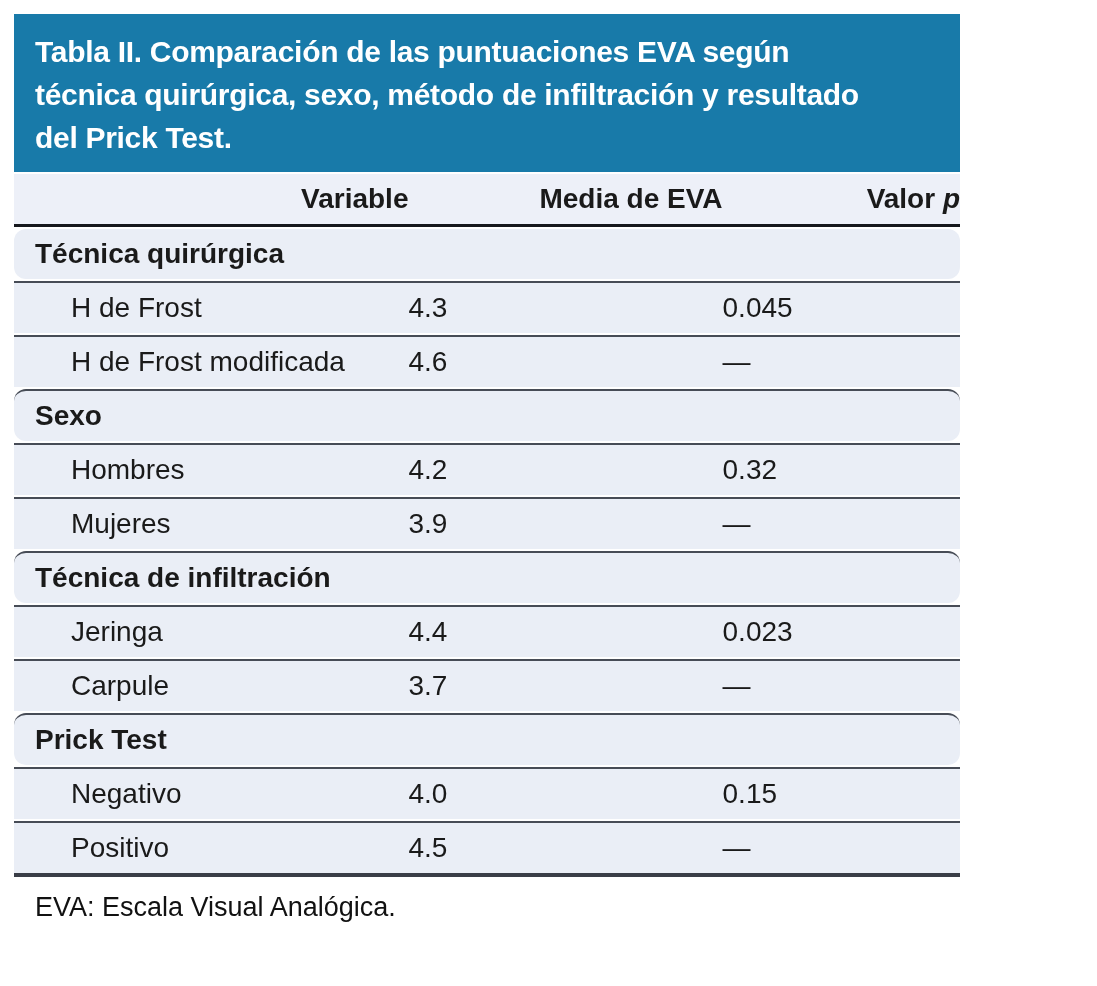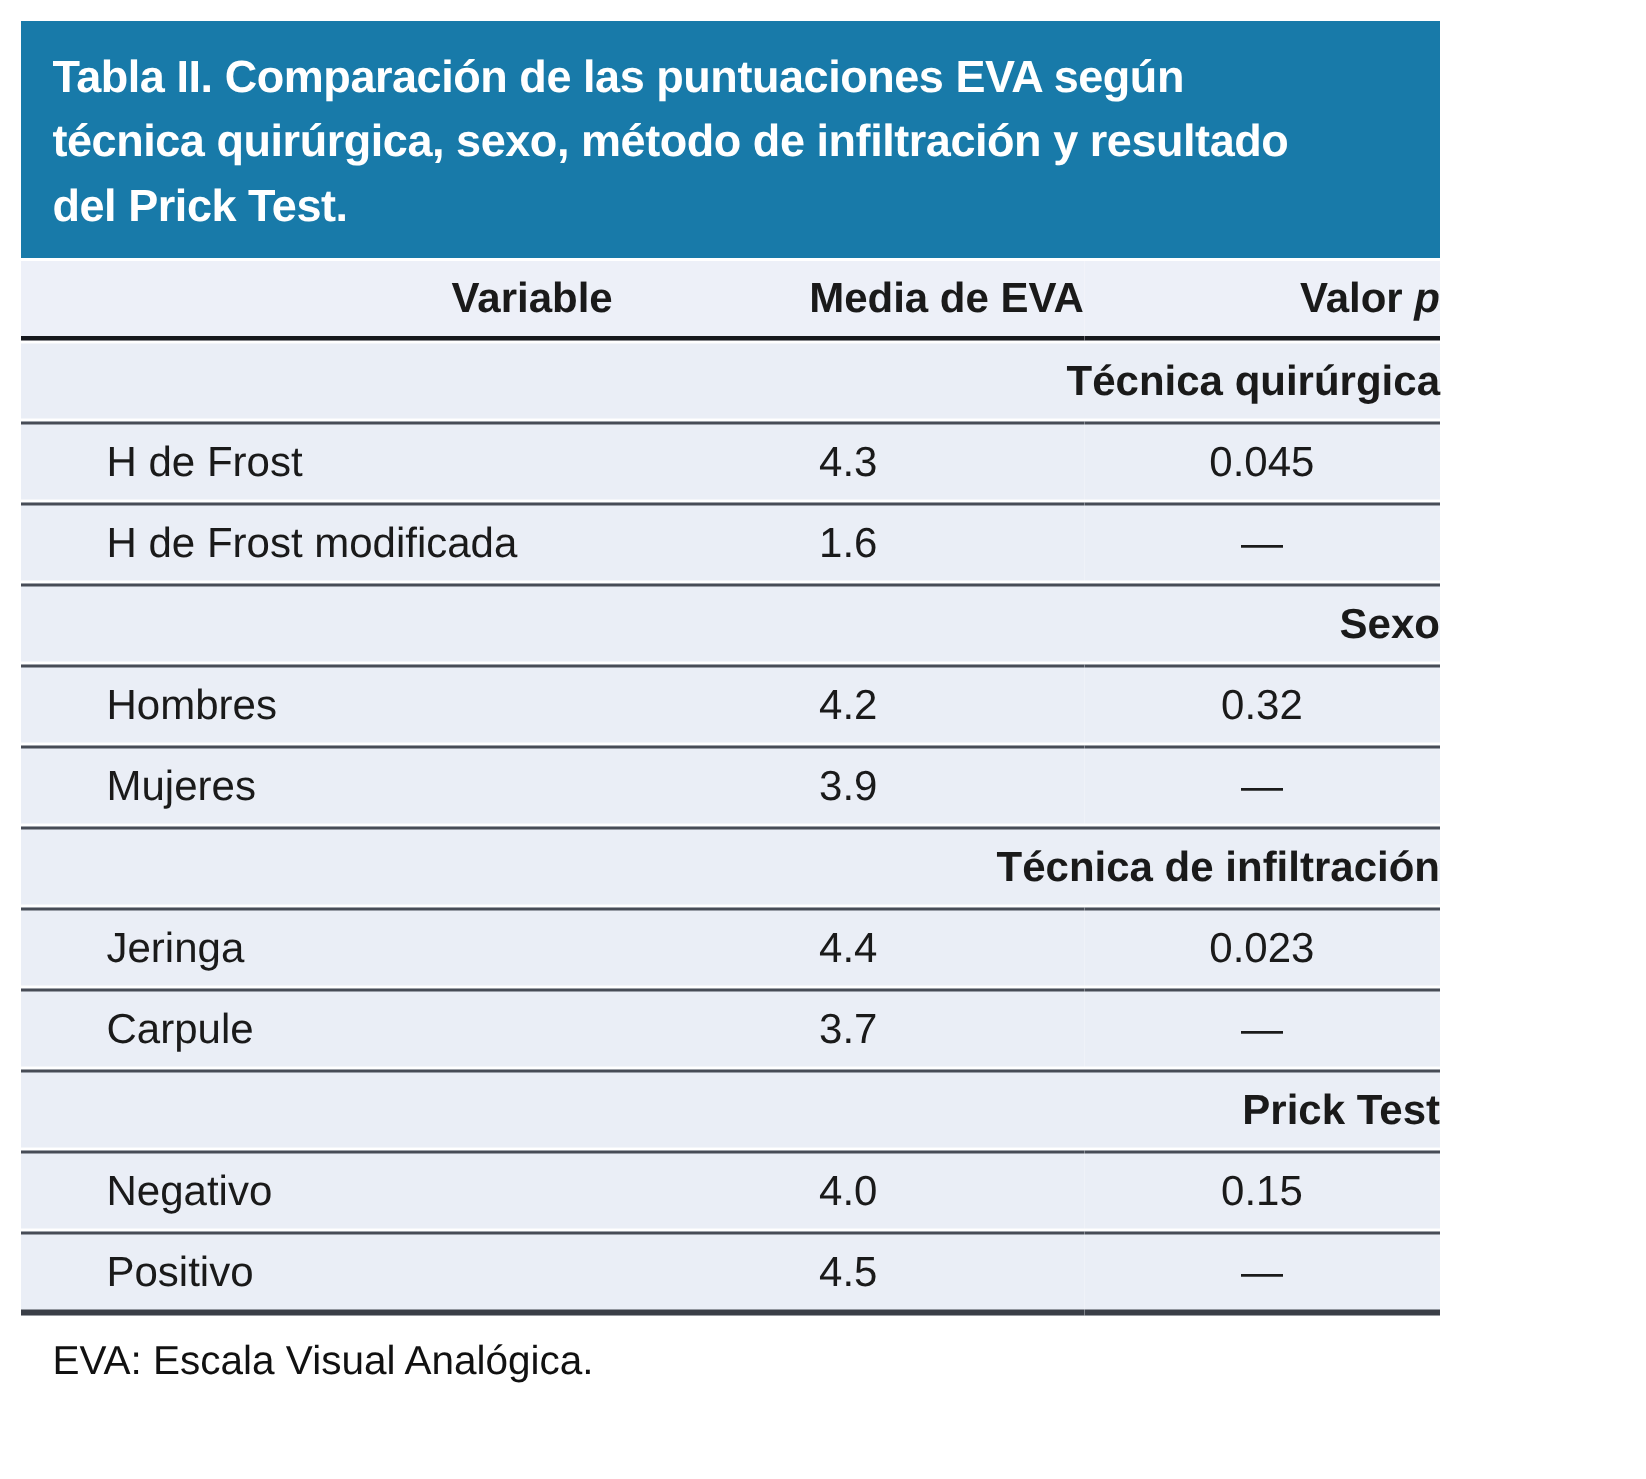--- a/index.html
+++ b/index.html
@@ -59,30 +59,30 @@
     vertical-align: middle;
   }
   tbody tr:first-child td {
     border-top: none;
   }
   tbody tr:last-child td {
     border-bottom: 4px solid #3A3E47;
   }
   td.section {
     font-weight: bold;
-    text-align: right;
+    text-align: left;
     padding-left: 21px;
+    border-radius: 12px;
   }
   td.var {
     text-align: left;
     padding-left: 57px;
     margin-left: 32px;
   }
   td.num {
-    text-align: center;
   }
   .footnote {
     font-size: 27px;
     padding: 13px 0 0 21px;
     color: #111111;
   }
 </style>
 </head>
 <body>
 
@@ -111,21 +111,21 @@
         <tr>
           <td colspan="3" class="section">Técnica quirúrgica</td>
         </tr>
         <tr>
           <td class="var">H de Frost</td>
           <td class="num">4.3</td>
           <td class="num">0.045</td>
         </tr>
         <tr>
           <td class="var">H de Frost modificada</td>
-          <td class="num">1.6</td>
+          <td class="num">4.6</td>
           <td class="num">—</td>
         </tr>
         <tr>
           <td colspan="3" class="section">Sexo</td>
         </tr>
         <tr>
           <td class="var">Hombres</td>
           <td class="num">4.2</td>
           <td class="num">0.32</td>
         </tr>

